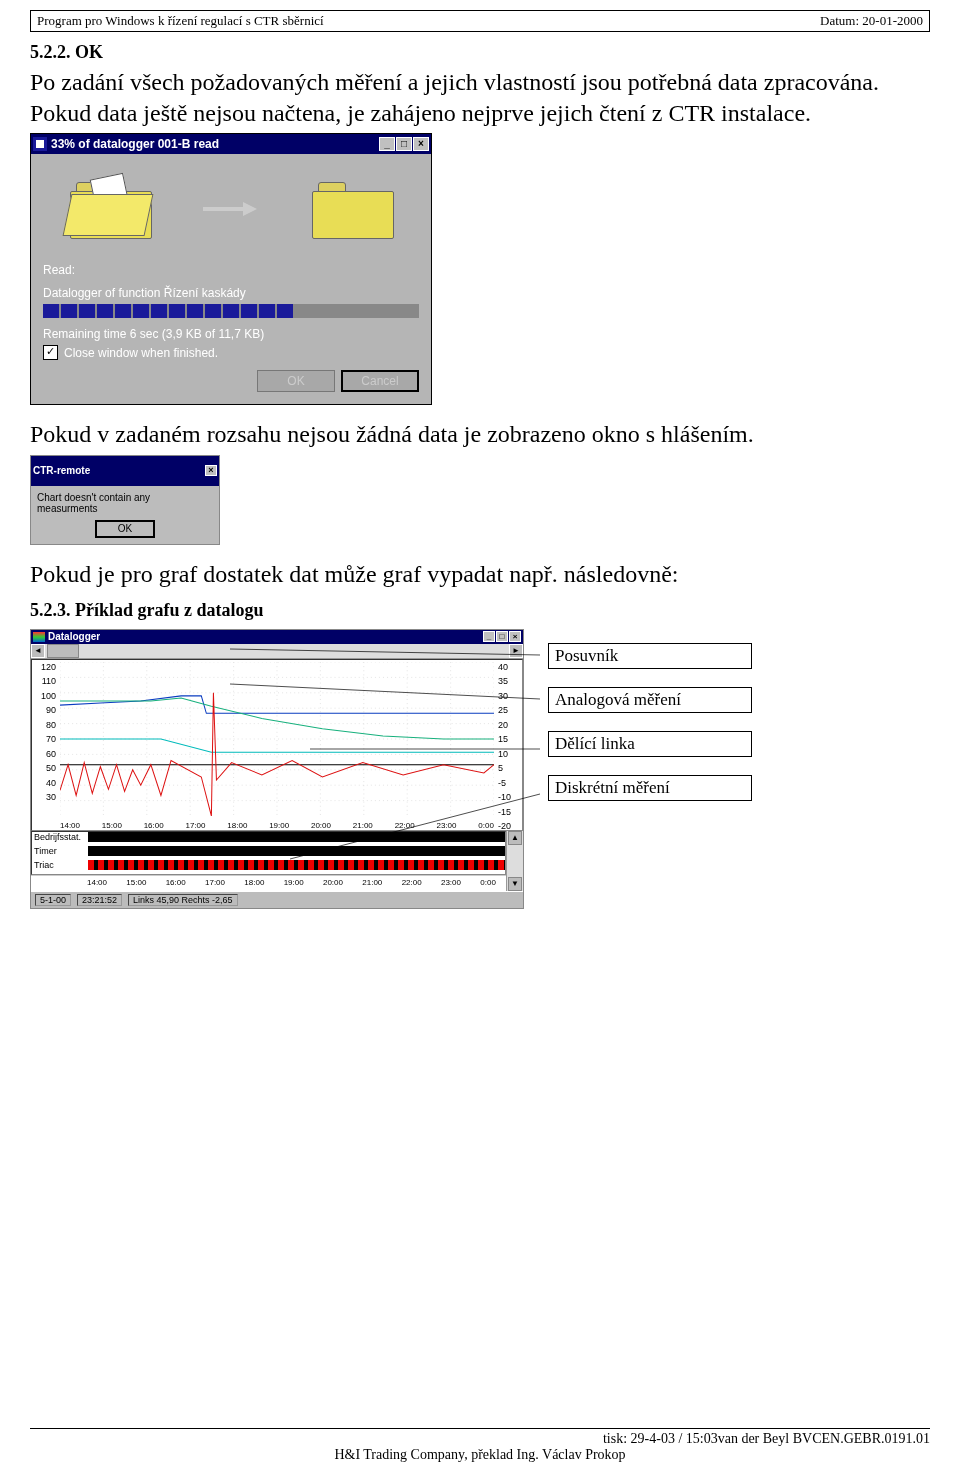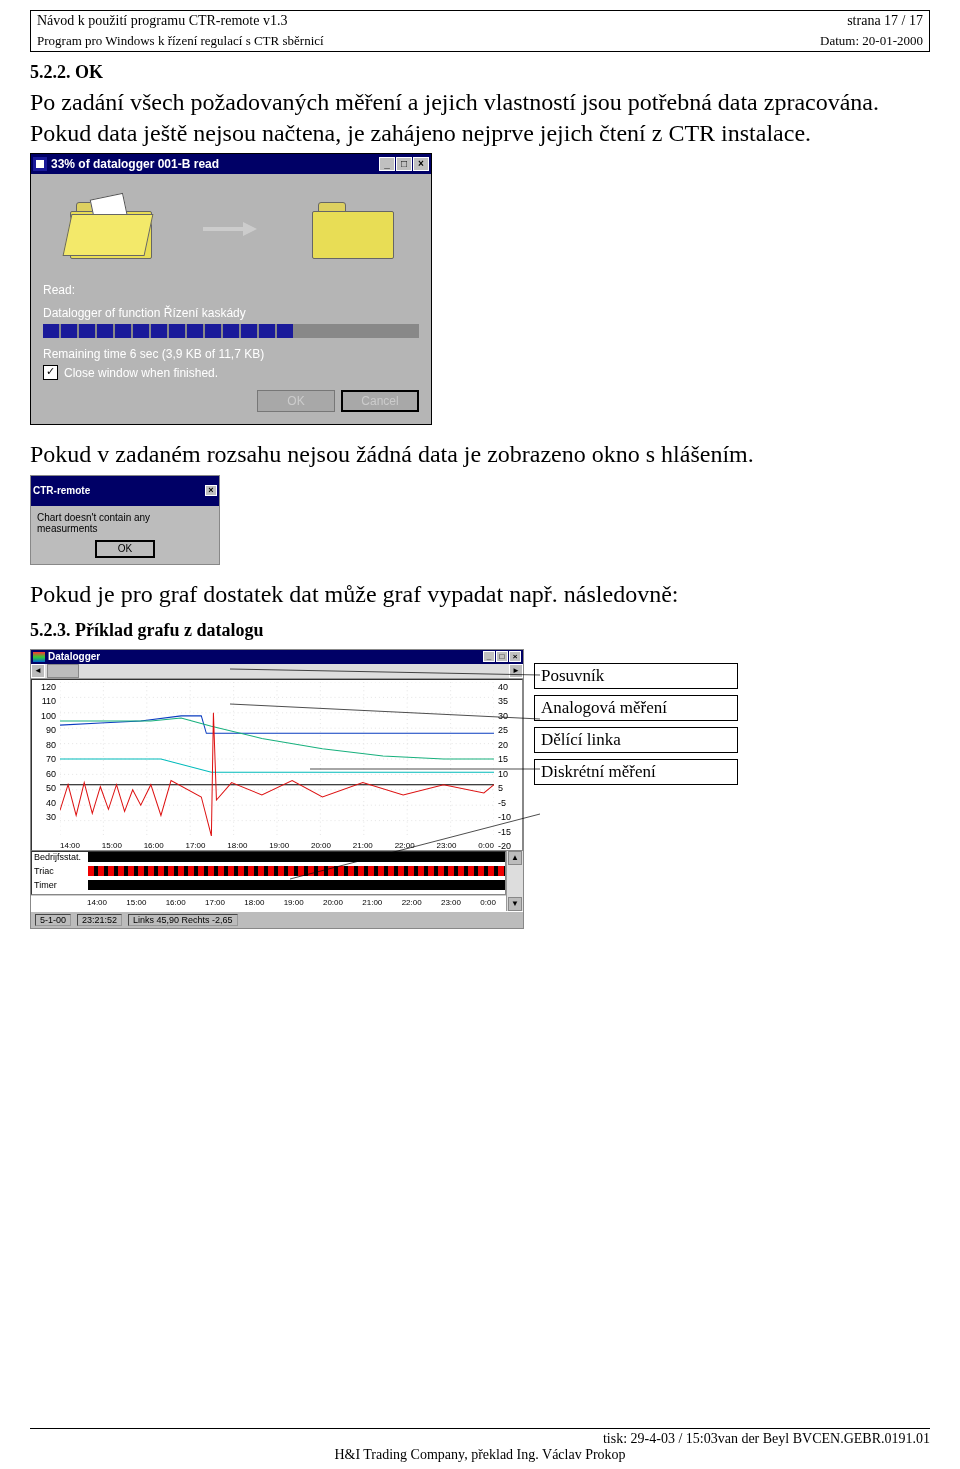--- a/index.html
+++ b/index.html
@@ -39,21 +39,21 @@
 
   
   .msgbox{width:188px;border:1px solid #888;background:#bcbcbc;font-family:Tahoma,Arial,sans-serif;font-size:10px;margin:2px 0 14px}
   .msgbox .titlebar{background:#000066;color:#fff;font-weight:bold;display:flex;justify-content:space-between;align-items:center;height:14px;padding:8px 2px;font-size:10px}
   .msgbox .titlebar .x{width:12px;height:11px;background:#c0c0c0;border:1px solid #fff;box-sizing:border-box;color:#000;font-size:9px;line-height:9px;text-align:center}
   .msgbox .txt{color:#000;padding:6px 6px 2px;font-size:10px}
   .msgbox .bc{display:flex;justify-content:center;padding:4px 0 6px}
   .msgbox button{font-family:inherit;font-size:10px;background:#bcbcbc;border:2px solid #000;width:60px;height:18px}
 
   
-  .chart-wrap{display:flex;align-items:flex-start;gap:10px;position:relative}
+  .chart-wrap{display:flex;align-items:flex-start;gap:24px;position:relative}
   .dlogger{width:492px;border:1px solid #888;background:#bcbcbc;font-family:Tahoma,Arial,sans-serif;font-size:10px;color:#000}
   .dlogger .titlebar{background:#000066;color:#fff;font-weight:bold;display:flex;align-items:center;height:14px;padding:0 2px}
   .dlogger .titlebar .ticn{width:12px;height:10px;background:linear-gradient(#f33,#3c3,#06c);margin-right:3px}
   .dlogger .titlebar .ttl{flex:1;font-size:10px}
   .dlogger .sysbtns{display:flex;gap:1px}
   .dlogger .sysbtns span{width:12px;height:11px;background:#c0c0c0;border:1px solid #fff;box-sizing:border-box;color:#000;font-size:8px;line-height:9px;text-align:center}
   .scroll-row{display:flex;align-items:center;height:14px;background:#bcbcbc;border-bottom:1px solid #999}
   .scroll-row .arr{width:14px;height:14px;background:#bcbcbc;border:1px solid #fff;box-sizing:border-box;font-size:8px;line-height:12px;text-align:center}
   .scroll-row .track{flex:1;height:14px;background:#ddd;position:relative}
   .scroll-row .thumb{position:absolute;left:2px;top:0;width:30px;height:12px;background:#bcbcbc;border:1px solid #888}
@@ -71,37 +71,33 @@
   .bar.b1{background:#000}
   .bar.b2{background:#000}
   .bar.b3{background:repeating-linear-gradient(90deg,#e00 0 6px,#000 6px 10px)}
   .xax2{display:flex;justify-content:space-between;font-size:8px;padding:2px 10px 4px 56px;background:#fff;border-top:1px solid #ccc}
   .vsb{width:16px;background:#ddd;border-left:1px solid #999;display:flex;flex-direction:column;justify-content:space-between;align-items:center}
   .vsb span{width:14px;height:14px;background:#bcbcbc;border:1px solid #888;box-sizing:border-box;font-size:8px;line-height:12px;text-align:center}
   .dlogger .status{display:flex;gap:6px;font-size:9px;background:#bcbcbc;padding:2px 4px;border-top:1px solid #fff}
   .dlogger .status span{border:1px inset #999;padding:0 4px}
 
   .callouts{position:relative;width:210px;margin-top:14px}
-  .callouts .co{border:1px solid #000;padding:2px 6px;font-size:17px;font-family:"Times New Roman",serif;margin-bottom:6px;width:190px}
+  .callouts .co{border:1px solid #000;padding:2px 6px;font-size:17px;font-family:"Times New Roman",serif;margin-bottom:18px;width:190px}
   .leader{position:absolute;pointer-events:none}
 
   .footer{position:absolute;left:30px;right:30px;bottom:6px;border-top:1px solid #000;font-size:14px}
   .footer .r{display:flex;justify-content:flex-end;padding-top:2px}
   .footer .c{text-align:center}
 </style>
 </head>
 <body>
 
 <div class="page">
 
   <div class="hdr">
-    <div class="hdr-row">
-      <span>Návod k použití programu CTR-remote v1.3</span>
-      <span>strana 17 / 17</span>
-    </div>
     <div class="hdr-row small">
       <span>Program pro Windows k řízení regulací s CTR sběrnicí</span>
       <span>Datum: 20-01-2000</span>
     </div>
   </div>
 
   <div class="h522">5.2.2. OK</div>
   <p class="body-text">Po zadání všech požadovaných měření a jejich vlastností jsou potřebná data zpracována. Pokud data ještě nejsou načtena, je zahájeno nejprve jejich čtení z CTR instalace.</p>
 
   <div class="dlg1">
@@ -277,26 +273,26 @@
       </div>
 
       <div style="display:flex">
         <div style="flex:1">
           <div class="plot2">
             <div class="drow">
                 <span class="lbl">Bedrijfsstat.</span>
                 <div class="bar b1"></div>
               </div>
             <div class="drow">
+                <span class="lbl">Timer</span>
+                <div class="bar b2"></div>
+              </div>
+            <div class="drow">
                 <span class="lbl">Triac</span>
                 <div class="bar b3"></div>
-              </div>
-            <div class="drow">
-                <span class="lbl">Timer</span>
-                <div class="bar b2"></div>
               </div>
           </div>
           <div class="xax2">
             <span>14:00</span>
               <span>15:00</span>
               <span>16:00</span>
               <span>17:00</span>
               <span>18:00</span>
               <span>19:00</span>
               <span>20:00</span>

